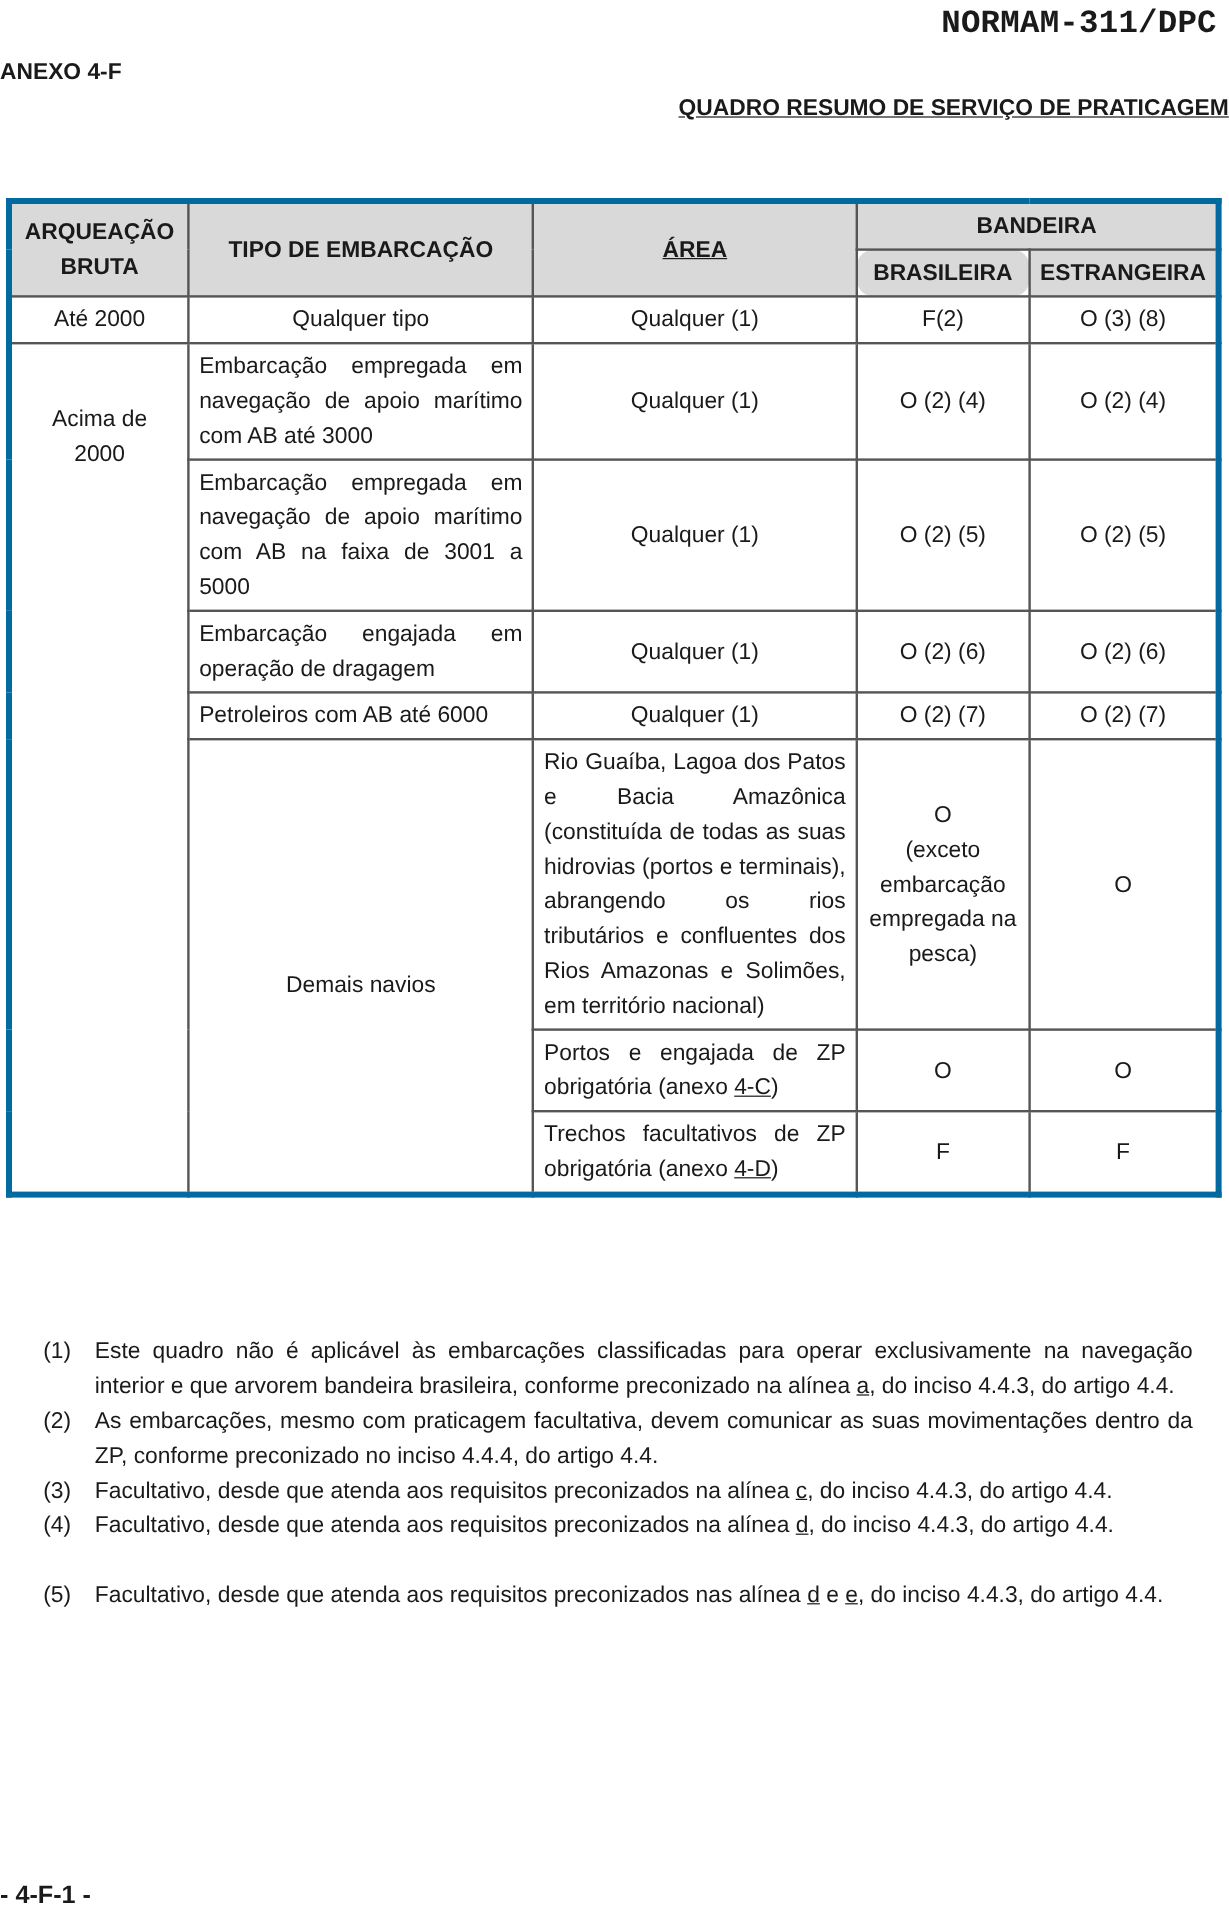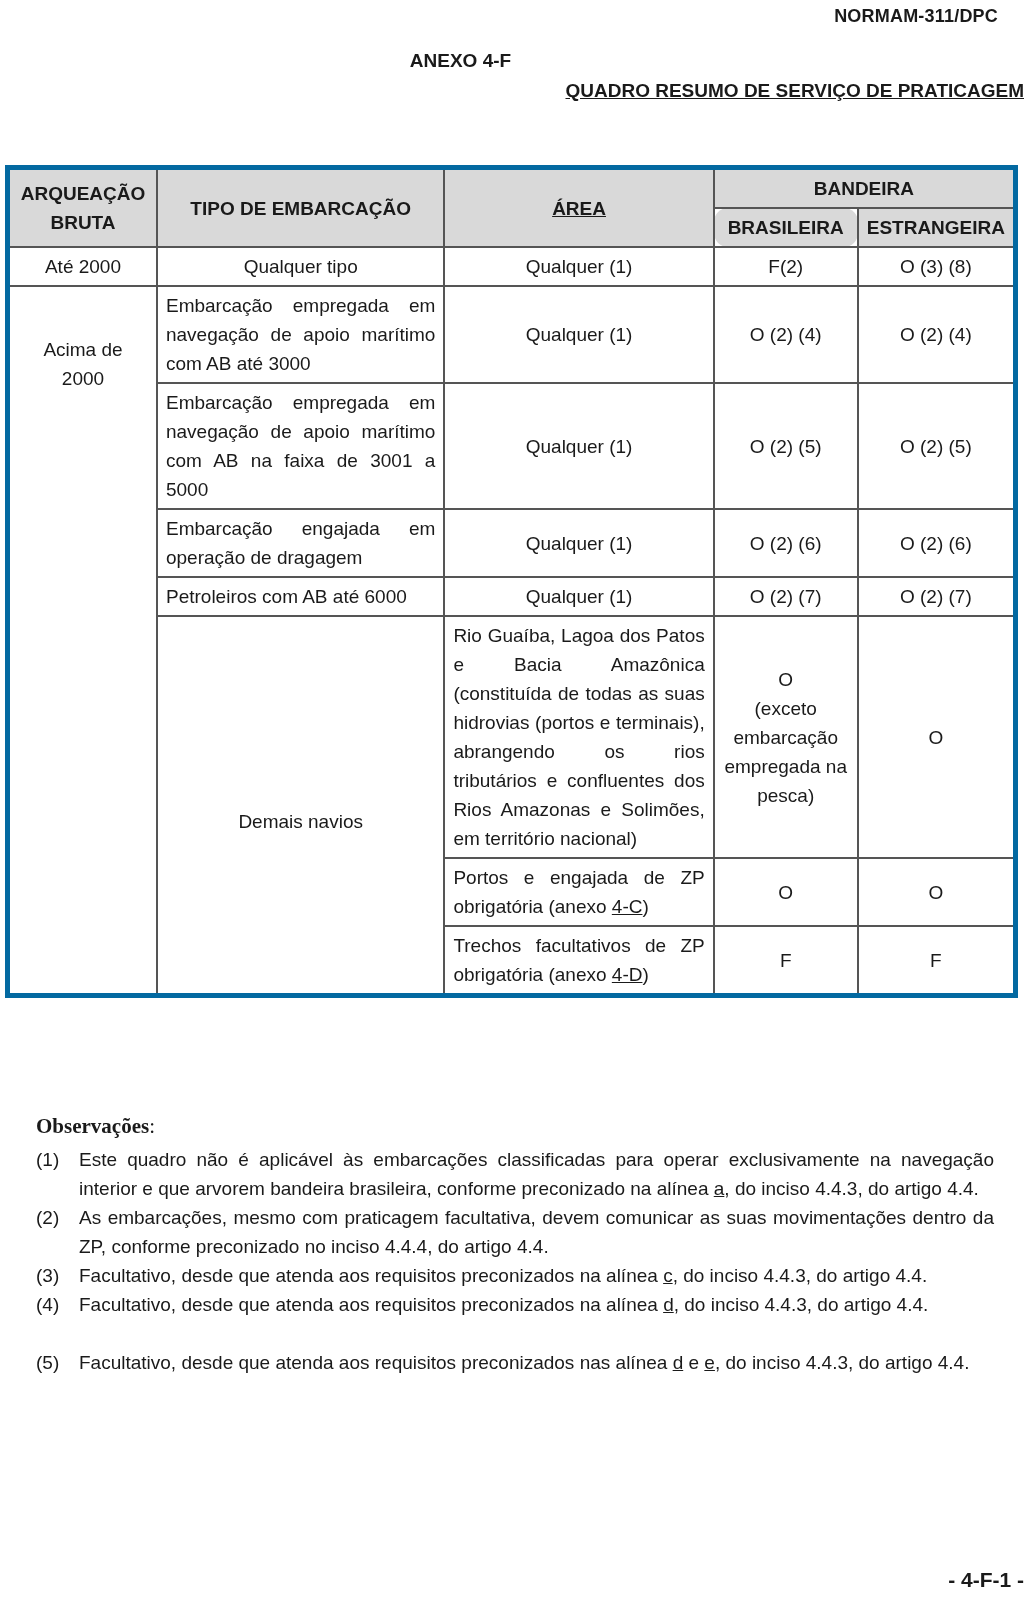--- a/index.html
+++ b/index.html
@@ -1,21 +1,21 @@
 <!DOCTYPE html>
 <html><head>
 <meta charset="utf-8">
 <style>
   html, body { margin: 0; padding: 0; background: #ffffff; }
   body { width: 1024px; height: 1605px; position: relative; overflow: hidden;
          font-family: "Liberation Sans", "DejaVu Sans", sans-serif; color: #1a1a1a; }
-  .doc-code { position: absolute; top: 6px; right: 26px; font-weight: bold; font-size: 18px;
-              font-family: Liberation Sans, sans-serif; letter-spacing: 0.2px; }
-  .annex-title { position: absolute; top: 50px; left: 0; width: 893px; text-align: center;
-                 font-weight: bold; font-size: 19px; margin-left: 14px; }
+  .doc-code { position: absolute; top: 6px; right: 10px; font-weight: bold; font-size: 27px;
+              font-family: Liberation Mono, monospace; letter-spacing: 0.2px; }
+  .annex-title { position: absolute; top: 50px; left: 0; width: 893px; 
+                 font-weight: bold; font-size: 19px; }
   .annex-subtitle { position: absolute; top: 80px; left: 0; width: 1024px; text-align: right;
                     font-weight: bold; font-size: 19px; text-decoration: underline; }
   table.summary { position: absolute; top: 165px; left: 5px; width: 1013px;
                   border-collapse: collapse; font-size: 19px; line-height: 29px;
                   border: 5px solid #0369a1; }
   table.summary td, table.summary th { border: 2px solid #555; padding: 4px 8px; vertical-align: middle; }
   table.summary th { background: #d9d9d9; font-weight: bold; text-align: center; }
   .c { text-align: center; }
   .j { text-align: justify; text-align-last: left; }
   .col1 { width: 130px; }
@@ -23,21 +23,21 @@
   .col3 { width: 252px; text-decoration: underline; }
   .col4 { width: 126px; border-radius: 14px; }
   .obs { position: absolute; top: 1112px; left: 36px; width: 958px; font-size: 19px; line-height: 29px; }
   .obs-title { font-family: "Liberation Serif", "DejaVu Serif", serif; font-weight: bold; font-size: 21px;
                margin-bottom: 4px; }
   .obs-title .colon { font-weight: normal; }
   .note { display: flex; text-align: justify; }
   .note .num { width: 43px; flex: 0 0 43px; }
   .note .txt { flex: 1; }
   .note.gap { margin-top: 29px; }
-  .page-num { position: absolute; top: 1568px; left: 0; width: 1024px; text-align: right;
+  .page-num { position: absolute; top: 1568px; left: 0; width: 1024px; text-align: left;
               font-weight: bold; font-size: 21px; }
   u { text-decoration: underline; }
 </style>
 </head>
 <body>
 
 <div class="doc-code">NORMAM-311/DPC</div>
 <div class="annex-title">ANEXO 4-F</div>
 <div class="annex-subtitle">QUADRO RESUMO DE SERVIÇO DE PRATICAGEM</div>
 
@@ -103,21 +103,20 @@
     </tr>
     <tr>
       <td class="j"><span>Trechos facultativos de ZP obrigatória (anexo </span><u>4-D</u><span>)</span></td>
       <td class="c">F</td>
       <td class="c">F</td>
     </tr>
   </tbody>
 </table>
 
 <div class="obs">
-  <div class="obs-title"><span>Observações</span><span class="colon">:</span></div>
 
   <div class="note">
     <span class="num">(1)</span>
     <span class="txt"><span>Este quadro não é aplicável às embarcações classificadas para operar exclusivamente na navegação interior e que arvorem bandeira brasileira, conforme preconizado na alínea </span><u>a</u><span>, do inciso 4.4.3, do artigo 4.4.</span></span>
   </div>
   <div class="note">
     <span class="num">(2)</span>
     <span class="txt">As embarcações, mesmo com praticagem facultativa, devem comunicar as suas movimentações dentro da ZP, conforme preconizado no inciso 4.4.4, do artigo 4.4.</span>
   </div>
   <div class="note">

